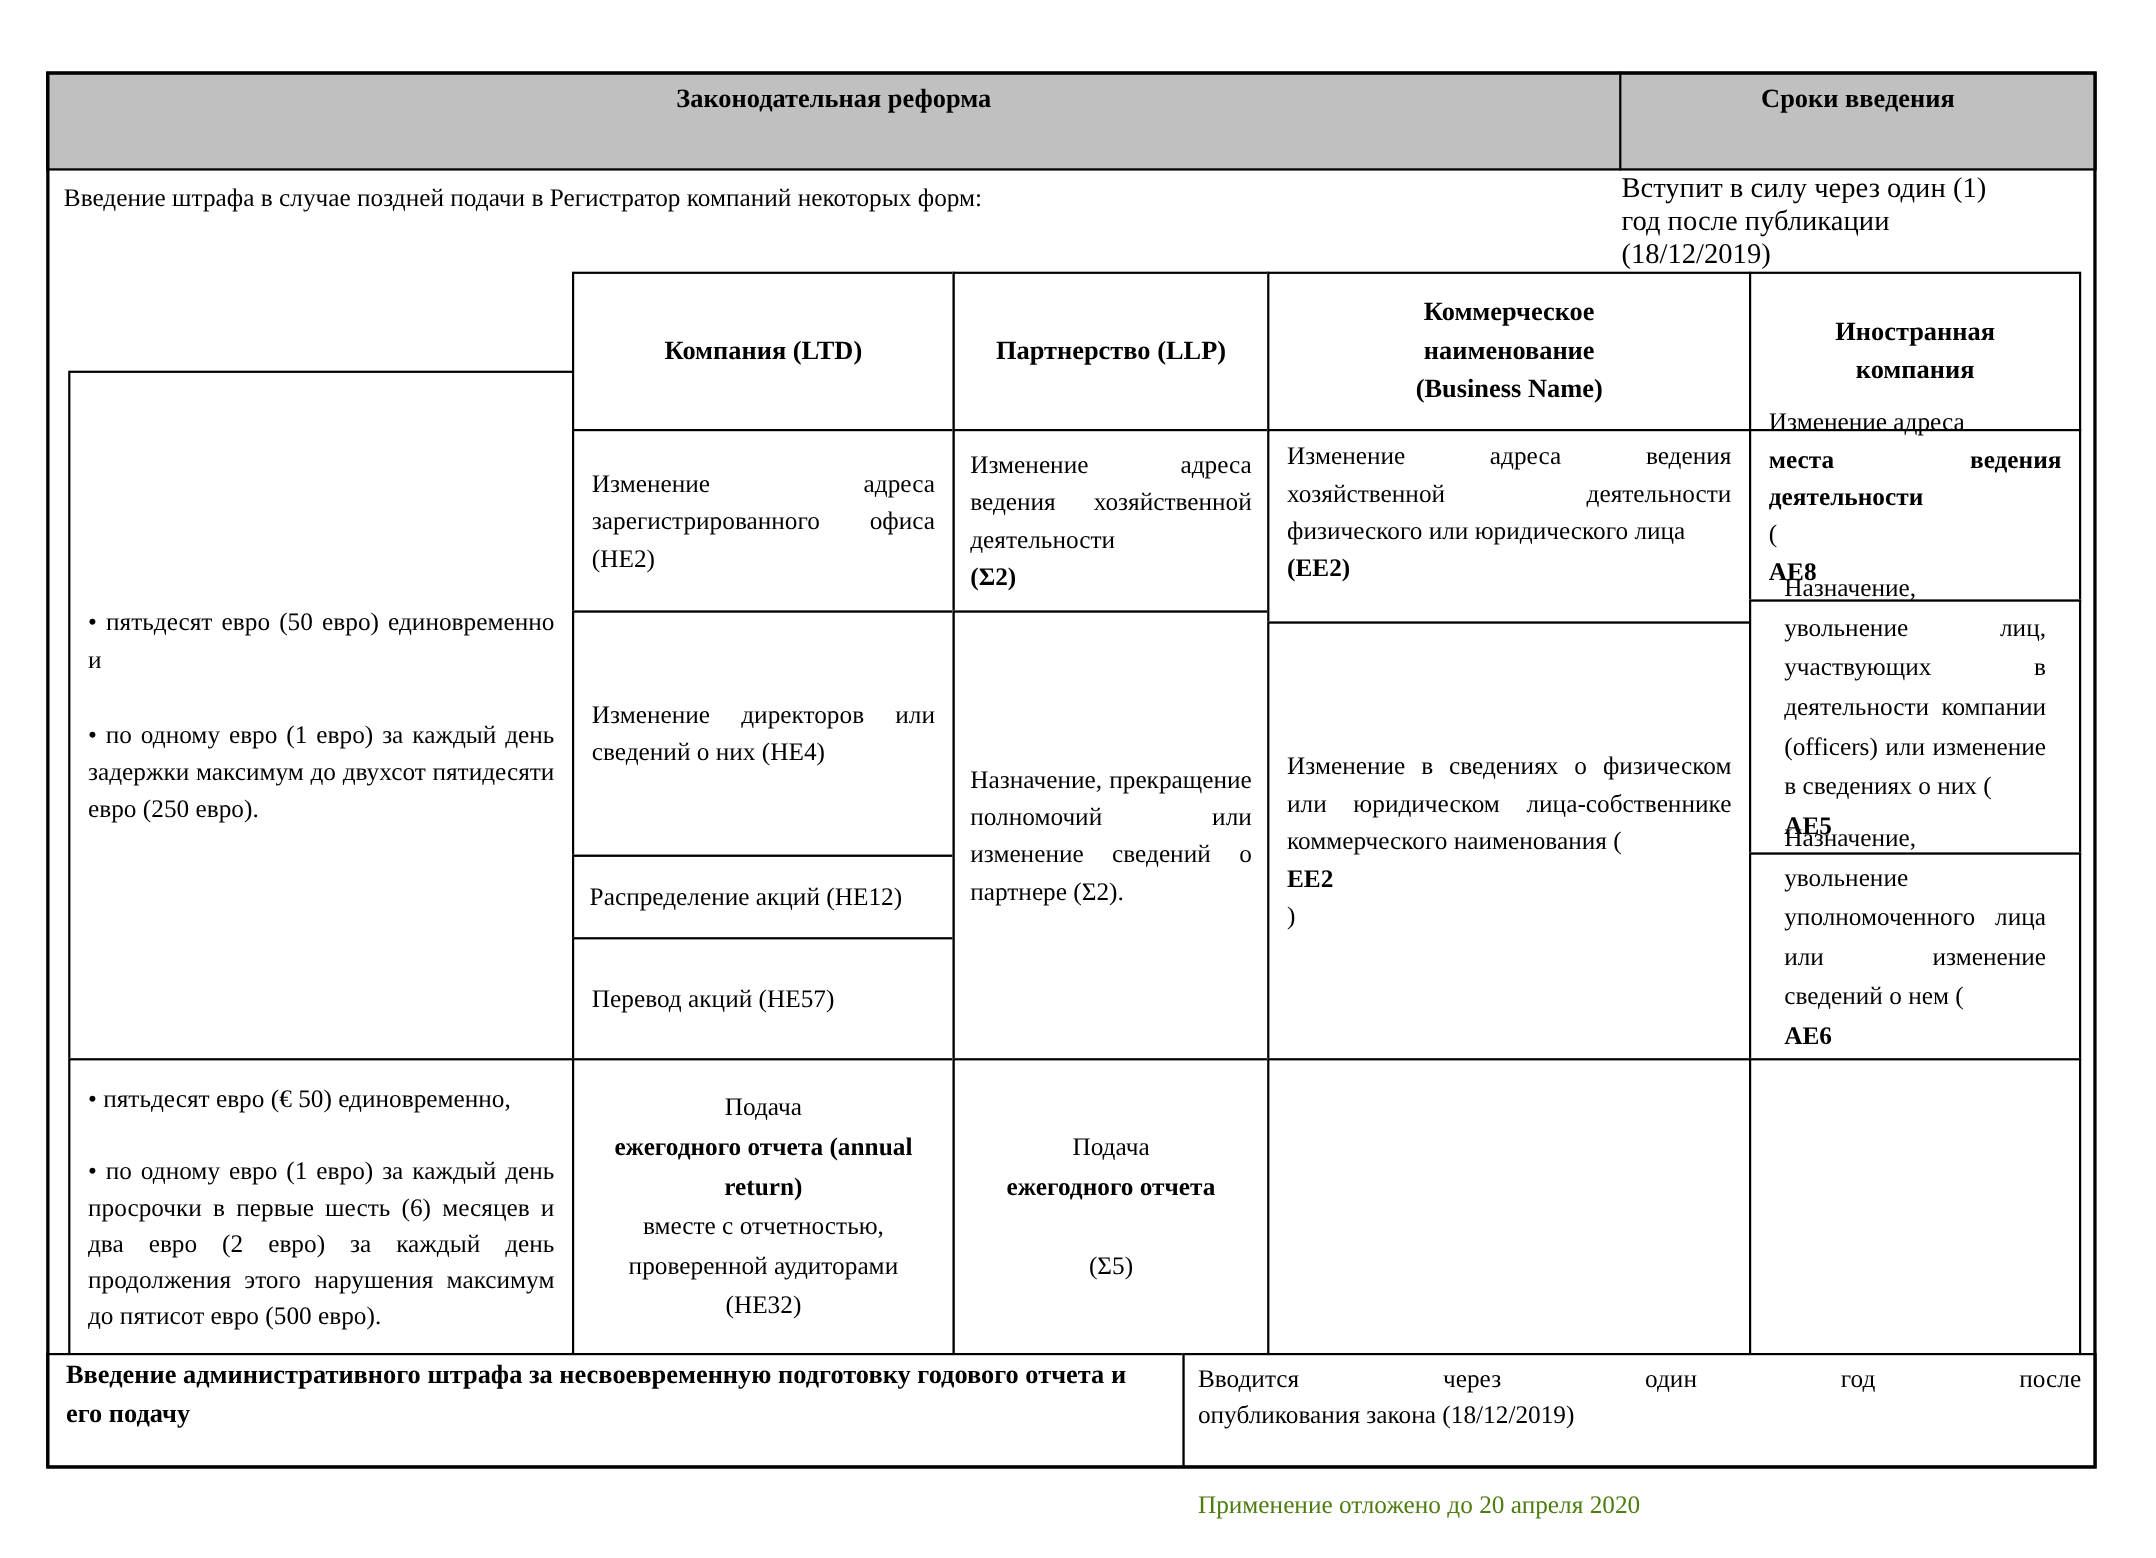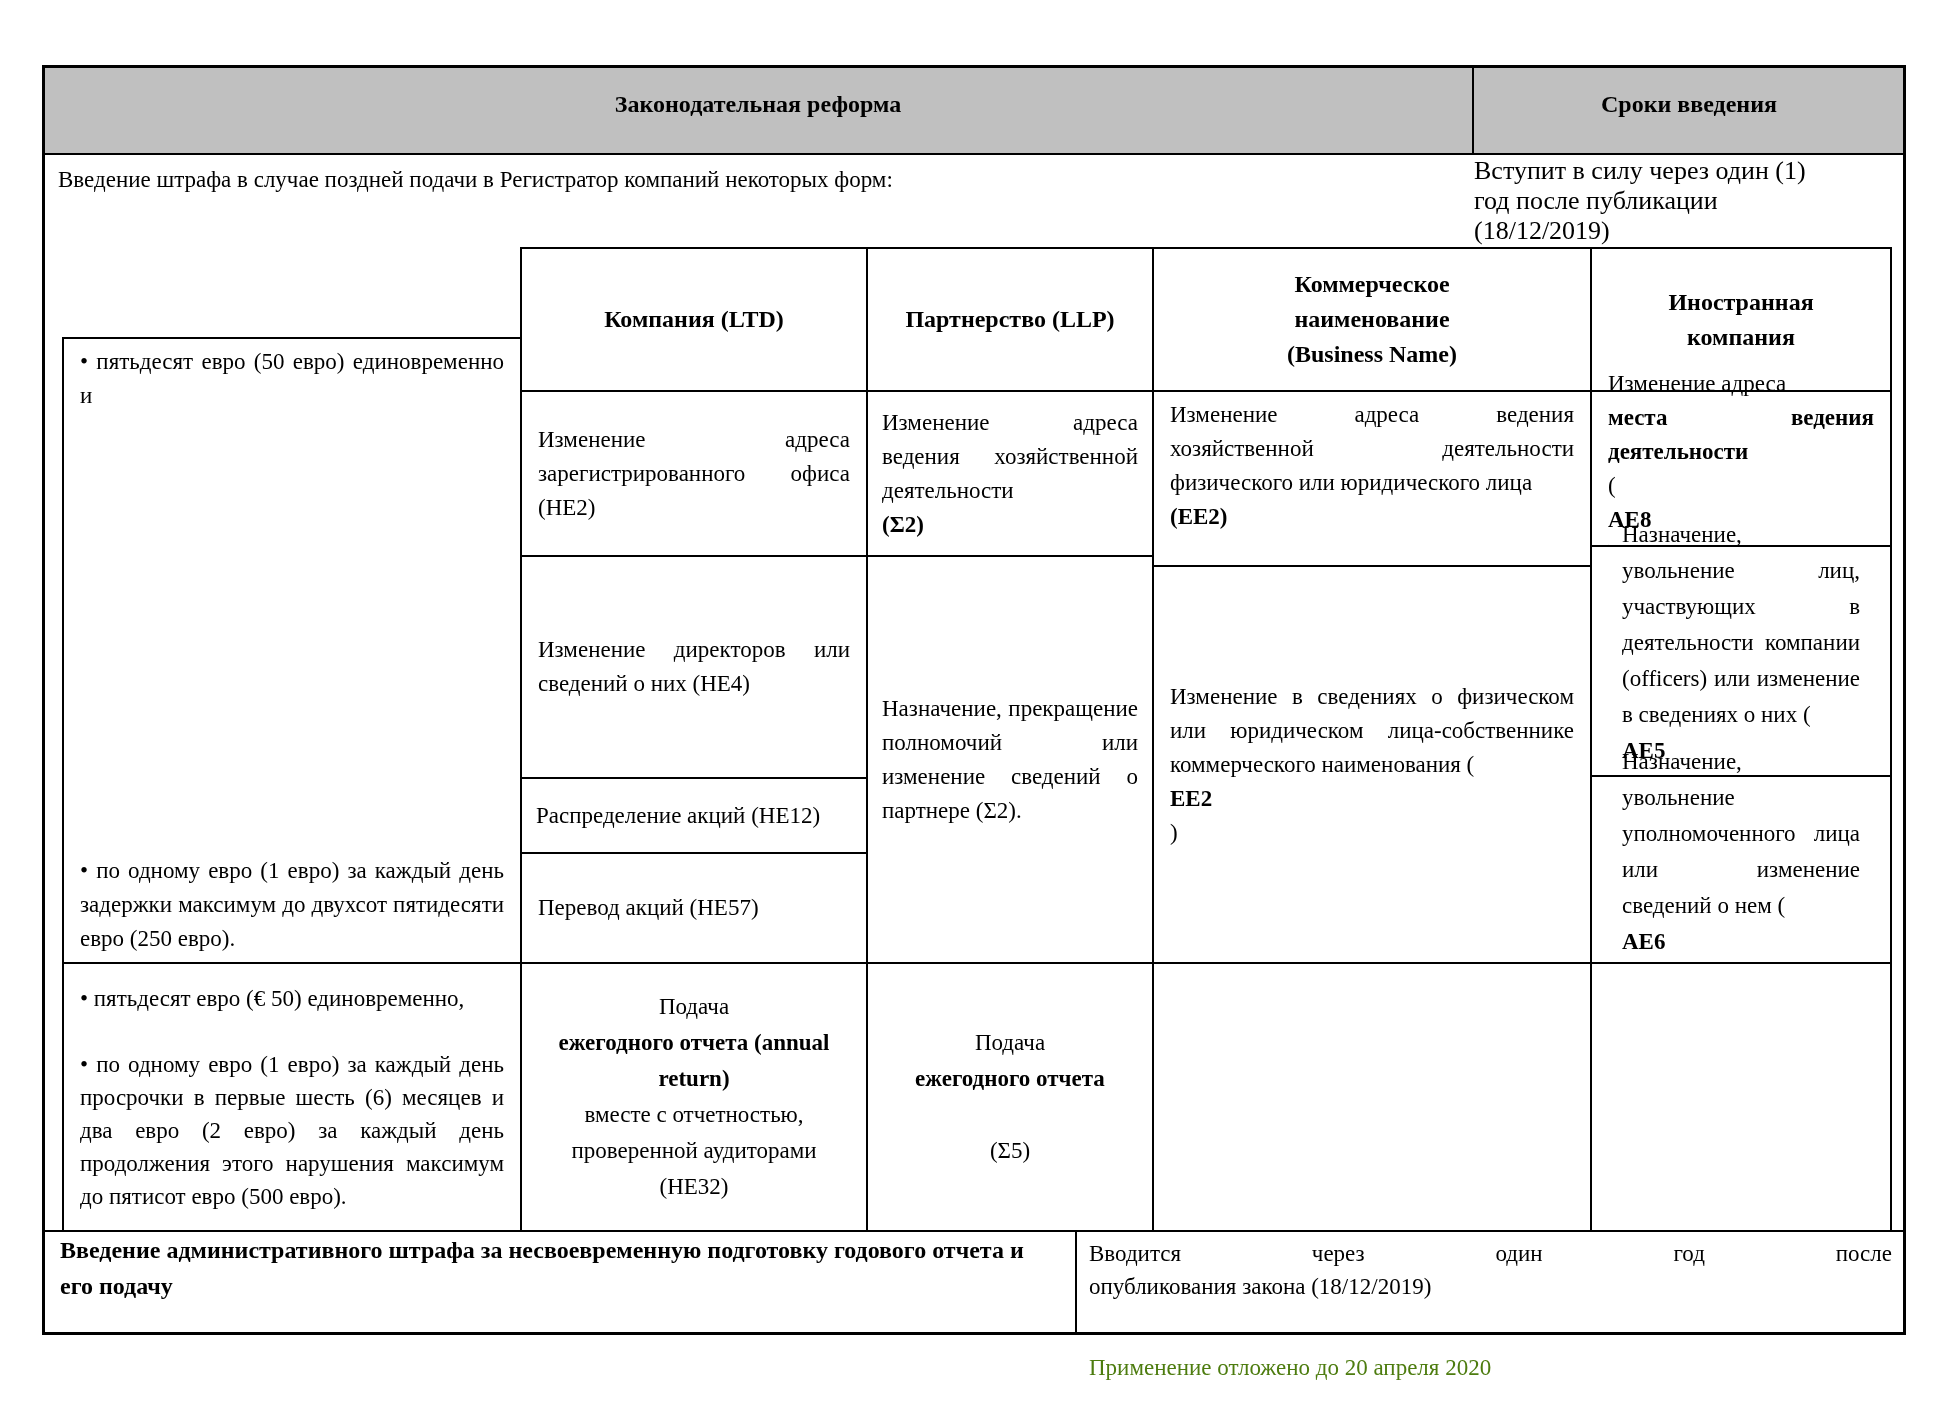--- a/index.html
+++ b/index.html
@@ -10,21 +10,21 @@
     font-family:"Liberation Serif","DejaVu Serif",serif;
     color:#000;
     overflow:hidden;
   }
   .abs{position:absolute;box-sizing:border-box;}
   .outer-box{border:3px solid #000;pointer-events:none;}
   .gray{
     background:#c0c0c0;
     border:2px solid #000;
     display:flex;justify-content:center;align-items:flex-start;
-    padding-top:24px;
+    padding-top:10px;
     font-size:24px;font-weight:bold;
   }
   .cell{
     border:2px solid #000;
     font-size:23px;line-height:34px;
     display:flex;flex-direction:column;justify-content:center;
     padding:6px 16px;
     background:#fff;
   }
   .justify{text-align:justify;}
@@ -49,21 +49,21 @@
   <div class="abs gray" style="left:42px;top:65px;width:1432px;height:90px;">
     <span>Законодательная реформа</span>
   </div>
   <div class="abs gray" style="left:1472px;top:65px;width:434px;height:90px;">
     <span>Сроки введения</span>
   </div>
 
   <div class="abs intro" style="left:58px;top:164px;width:1300px;">Введение штрафа в случае поздней подачи в Регистратор компаний некоторых форм:</div>
   <div class="abs timing" style="left:1474px;top:156px;width:430px;">Вступит в силу через один (1)<br>год после публикации<br>(18/12/2019)</div>
 
-  <div class="abs cell justify" style="left:62px;top:337px;width:460px;height:627px;justify-content:space-between;">
+  <div class="abs cell justify" style="left:62px;top:337px;width:460px;height:627px;">
       <span>•  пятьдесят евро (50 евро) единовременно и</span>
       <br>
       <span>• по одному евро (1 евро) за каждый день задержки максимум до двухсот пятидесяти евро (250 евро).</span>
     </div>
   <div class="abs cell justify lh33" style="left:62px;top:962px;width:460px;height:270px;">
       <span>•  пятьдесят евро (€ 50) единовременно,</span>
       <br>
       <span>• по одному евро (1 евро) за каждый день просрочки в первые шесть (6) месяцев и два евро (2 евро) за каждый день продолжения этого нарушения максимум до пятисот евро (500 евро).</span>
     </div>
 

